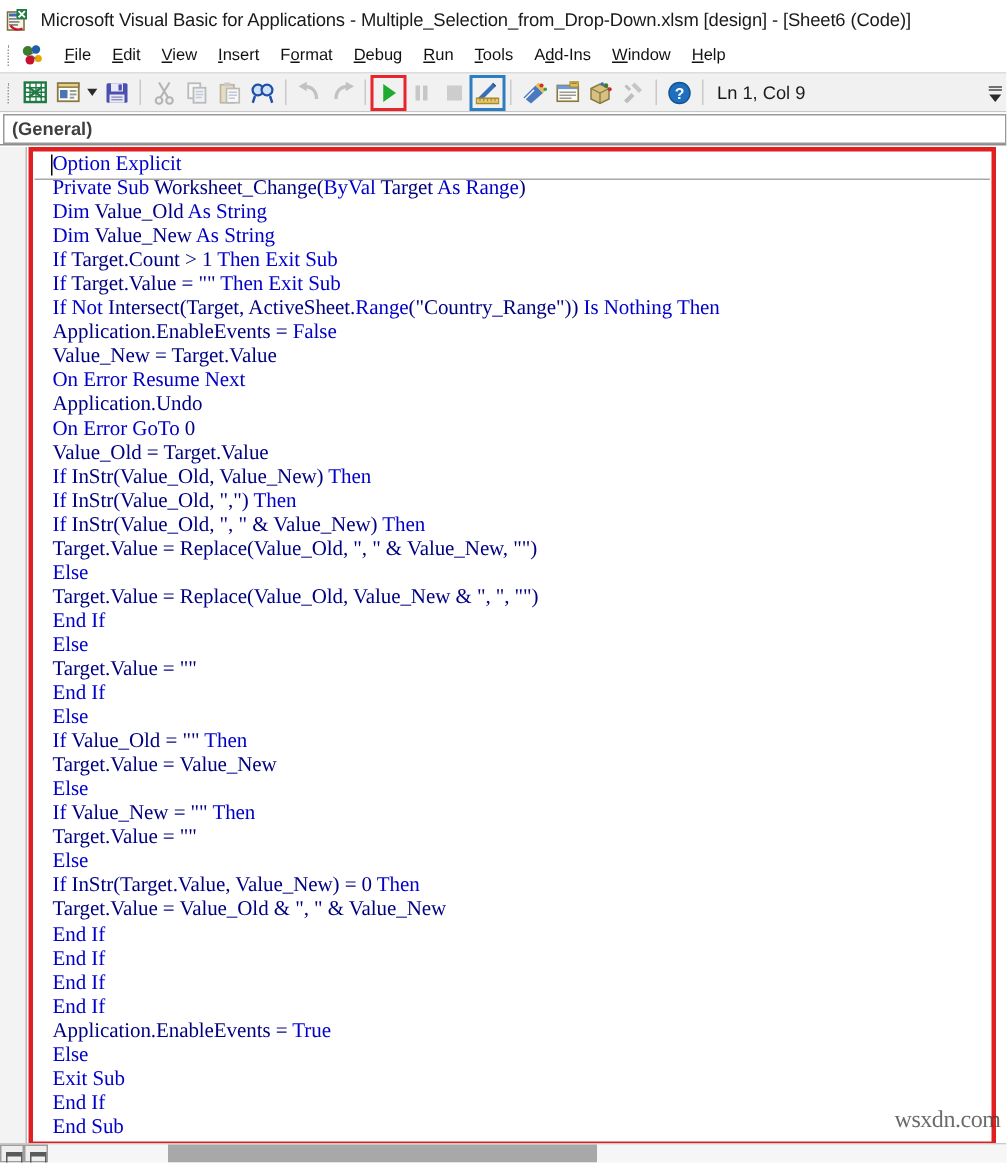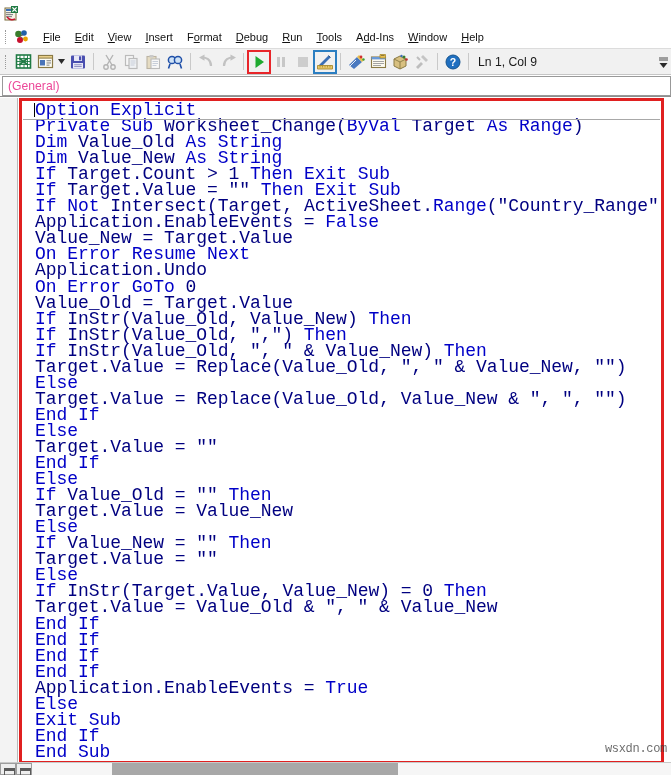--- a/index.html
+++ b/index.html
@@ -162,22 +162,22 @@
     padding: 0 4px 0 5px;
     display: flex;
     align-items: center;
     border: 1px solid #999999;
     background: #ffffff;
     box-sizing: border-box;
     flex: 1;
   }
   #procbar .combo-text {
     font-size: 12.2px;
-    font-weight: normal;
-    color: #ec4899;
+    font-weight: bold;
+    color: #404040;
   }
 
   #code-outer {
     position: absolute;
     left: 0;
     top: 23px;
     width: 671px;
     bottom: 0;
     background: #ffffff;
   }
@@ -204,22 +204,22 @@
   #code-scroll {
     position: absolute;
     left: 23px;
     top: 4px;
     width: 637px;
     height: 658px;
     overflow: hidden;
     background: #ffffff;
   }
   #code-lines {
-    font-family: Liberation Mono, monospace;
-    font-size: 18px;
+    font-family: Liberation Serif, serif;
+    font-size: 14px;
     line-height: 16.05px;
     white-space: pre;
     color: #000080;
     padding-left: 12px;
     letter-spacing: -0.05px;
   }
   .ln { height: 16.05px; }
   .kw  { color: #0000c8; }
 
   
@@ -239,22 +239,22 @@
     width: 637px;
     height: 1px;
     background: #a8a8a8;
   }
 
   
   #watermark {
     position: absolute;
     right: 4px;
     bottom: 19px;
-    font-family: Liberation Mono, monospace;
-    font-size: 12px;
+    font-family: Liberation Serif, serif;
+    font-size: 16px;
     color: #3a3a3a;
     opacity: 0.75;
     letter-spacing: -0.3px;
     text-align: center;
   }
 
   
   #hscroll {
     position: absolute;
     left: 0;
@@ -306,20 +306,21 @@
       <rect x="1" y="3" width="11" height="12" fill="#f7f4e8" stroke="#7a6a3a" stroke-width="1"></rect>
       <rect x="2" y="4" width="9" height="2" fill="#3a6fb5"></rect>
       <rect x="2" y="7" width="5" height="1.2" fill="#8a8a8a"></rect>
       <rect x="2" y="9" width="7" height="1.2" fill="#8a8a8a"></rect>
       <rect x="2" y="11" width="6" height="1.2" fill="#8a8a8a"></rect>
       <path d="M7 1 L14 1 L14 8 L7 8 Z" fill="#1f7a44"></path>
       <path d="M8.4 2.4 L12.6 6.6 M12.6 2.4 L8.4 6.6" stroke="#ffffff" stroke-width="1.3"></path>
       <path d="M3 12 q3 4 8 2" stroke="#c8102e" stroke-width="1.4" fill="none"></path>
     </svg>
   </span>
+  <span class="title-text">Microsoft Visual Basic for Applications - Multiple_Selection_from_Drop-Down.xlsm [design] - [Sheet6 (Code)]</span>
 </div>
 
 <div id="menubar">
   <span class="grip"></span>
   <span class="vba-icon">
     <svg width="19" height="18" viewBox="0 0 19 18">
       <circle cx="6.5" cy="6" r="3.3" fill="#3a7d2c"></circle>
       <circle cx="12" cy="5" r="2.8" fill="#1f5fa8"></circle>
       <circle cx="8" cy="12" r="3" fill="#c8102e"></circle>
       <circle cx="13.5" cy="11" r="2.4" fill="#e8a400"></circle>

